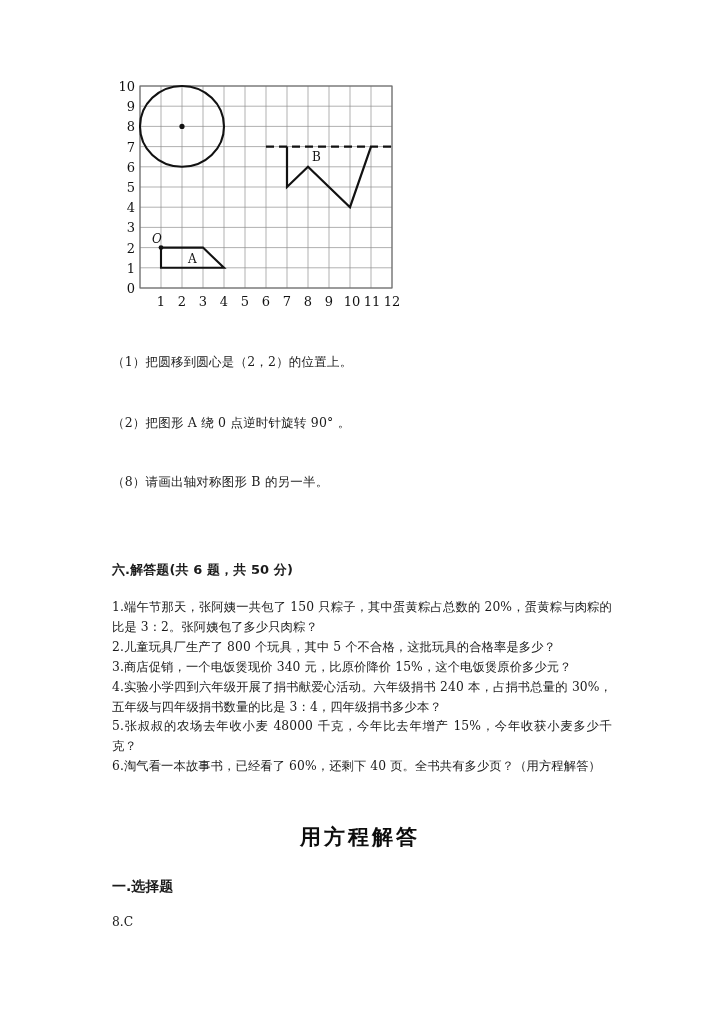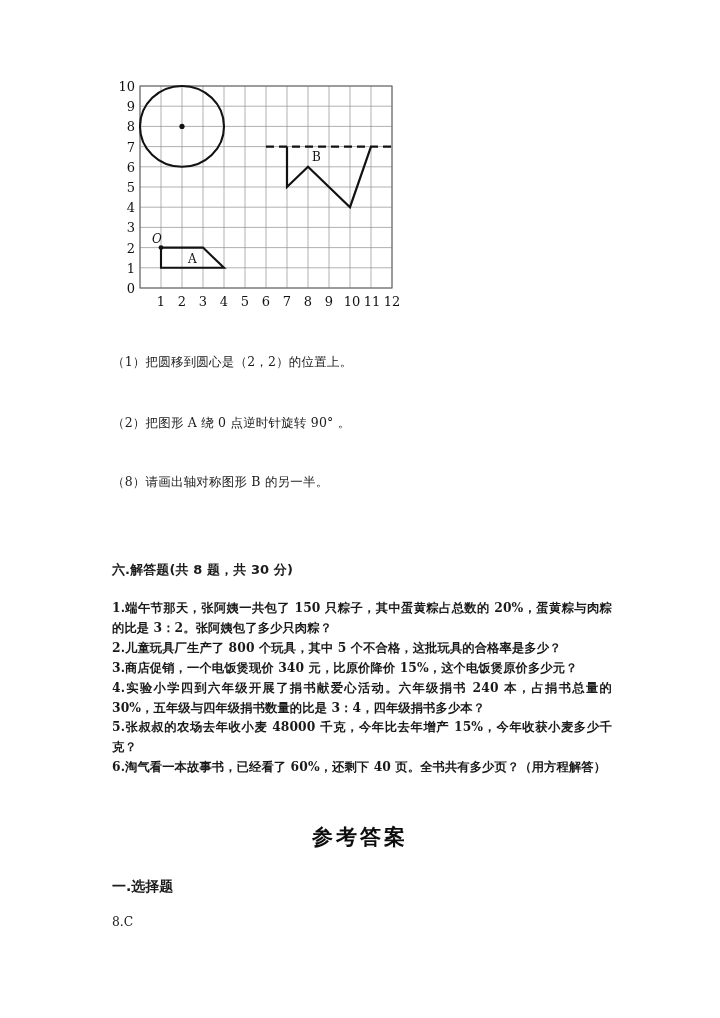--- a/index.html
+++ b/index.html
@@ -72,21 +72,20 @@
 
   .problem-list {
     position: absolute;
     left: 112px;
     top: 598px;
     width: 500px;
     font-size: 12.3px;
     line-height: 1.62;
     letter-spacing: 0.1px;
     text-align: justify;
-    font-weight: bold;
   }
   .problem-list .item {
     margin: 0;
     text-indent: 0;
   }
 
   .answers-title {
     position: absolute;
     left: 0;
     top: 823px;
@@ -188,30 +187,30 @@
       </g>
     </svg>
   </div>
 
   <div class="txt sub-question q1">（1）把圆移到圆心是（2，2）的位置上。</div>
 
   <div class="txt sub-question q2">（2）把图形 A 绕 0 点逆时针旋转 90°  。</div>
 
   <div class="txt sub-question q3">（8）请画出轴对称图形 B 的另一半。</div>
 
-  <div class="txt section-heading heading-six">六.解答题(共 8 题，共 30 分)</div>
+  <div class="txt section-heading heading-six">六.解答题(共 6 题，共 50 分)</div>
 
   <div class="problem-list">
     <p class="item">1.端午节那天，张阿姨一共包了 150 只粽子，其中蛋黄粽占总数的 20%，蛋黄粽与肉粽的比是 3：2。张阿姨包了多少只肉粽？</p>
     <p class="item">2.儿童玩具厂生产了 800 个玩具，其中 5 个不合格，这批玩具的合格率是多少？</p>
     <p class="item">3.商店促销，一个电饭煲现价 340 元，比原价降价 15%，这个电饭煲原价多少元？</p>
     <p class="item">4.实验小学四到六年级开展了捐书献爱心活动。六年级捐书 240 本，占捐书总量的 30%，五年级与四年级捐书数量的比是 3：4，四年级捐书多少本？</p>
     <p class="item">5.张叔叔的农场去年收小麦 48000 千克，今年比去年增产 15%，今年收获小麦多少千克？</p>
     <p class="item">6.淘气看一本故事书，已经看了 60%，还剩下 40 页。全书共有多少页？（用方程解答）</p>
   </div>
 
-  <div class="answers-title">参考答案</div>
+  <div class="answers-title">用方程解答</div>
 
   <div class="txt answers-heading">一.选择题</div>
 
   <div class="txt answer-item">8.C</div>
 
 </div>
 
 </body></html>

